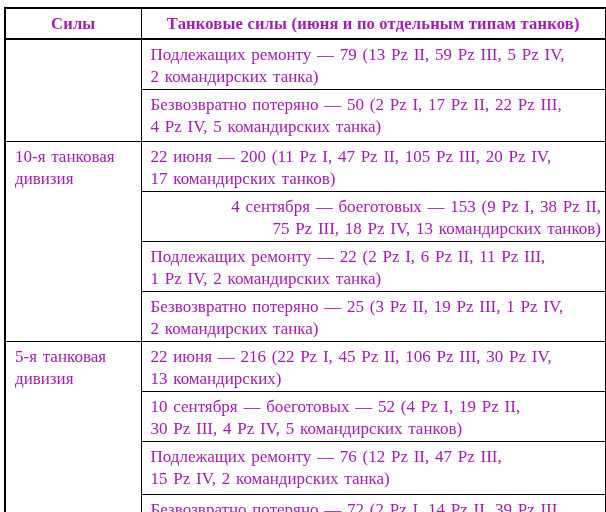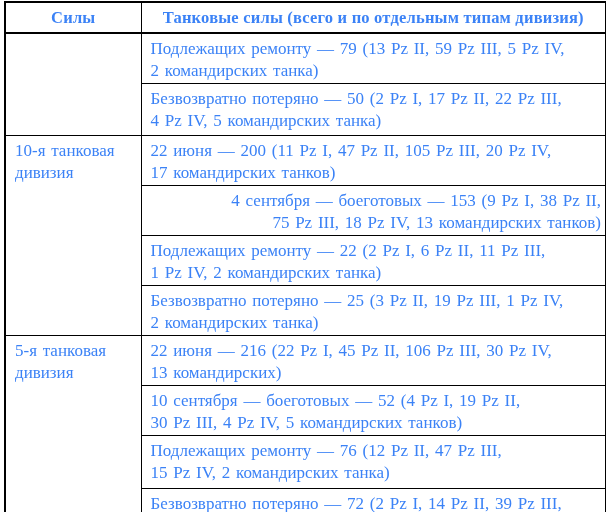--- a/index.html
+++ b/index.html
@@ -7,23 +7,23 @@
     padding: 0;
     background: #ffffff;
     width: 606px;
     height: 512px;
     overflow: hidden;
   }
   .page {
     width: 486px;
     height: 512px;
     box-sizing: border-box;
-    padding: 1px 2px;
+    padding: 7px 2px;
     font-family: "Liberation Serif", "DejaVu Serif", serif;
-    color: #3b82f6;
+    color: #a21caf;
   }
   table.tank-table {
     border-collapse: collapse;
     table-layout: fixed;
     width: 601px;
     margin-left: 2px;
     background: #ffffff;
   }
   table.tank-table col.c1 { width: 136px; }
   table.tank-table col.c2 { width: 465px; }
@@ -60,21 +60,21 @@
 
 <div class="page">
   <table class="tank-table">
     <colgroup>
         <col class="c1">
         <col class="c2">
       </colgroup>
     <thead>
       <tr>
         <th>Силы</th>
-        <th>Танковые силы (всего и по отдельным типам дивизия)</th>
+        <th>Танковые силы (июня и по отдельным типам танков)</th>
       </tr>
     </thead>
     <tbody>
 
       <tr style="height:48px;">
         <td class="div-cell" rowspan="2"></td>
         <td>
           <div class="ln">Подлежащих ремонту — 79 (13 Pz II, 59 Pz III, 5 Pz IV,</div>
           <div class="ln">2 командирских танка)</div>
         </td>

